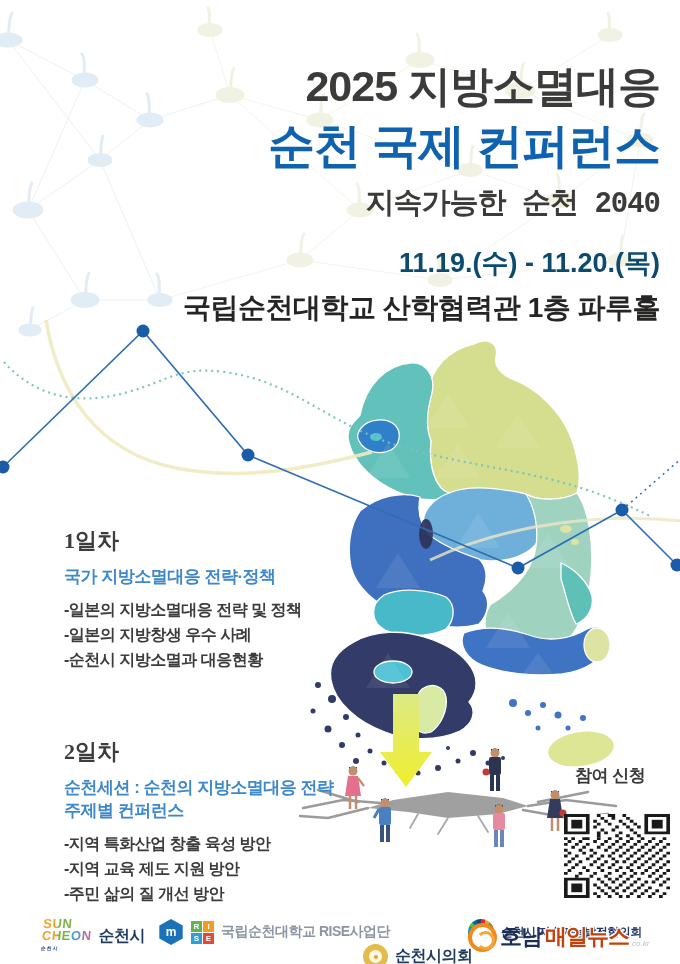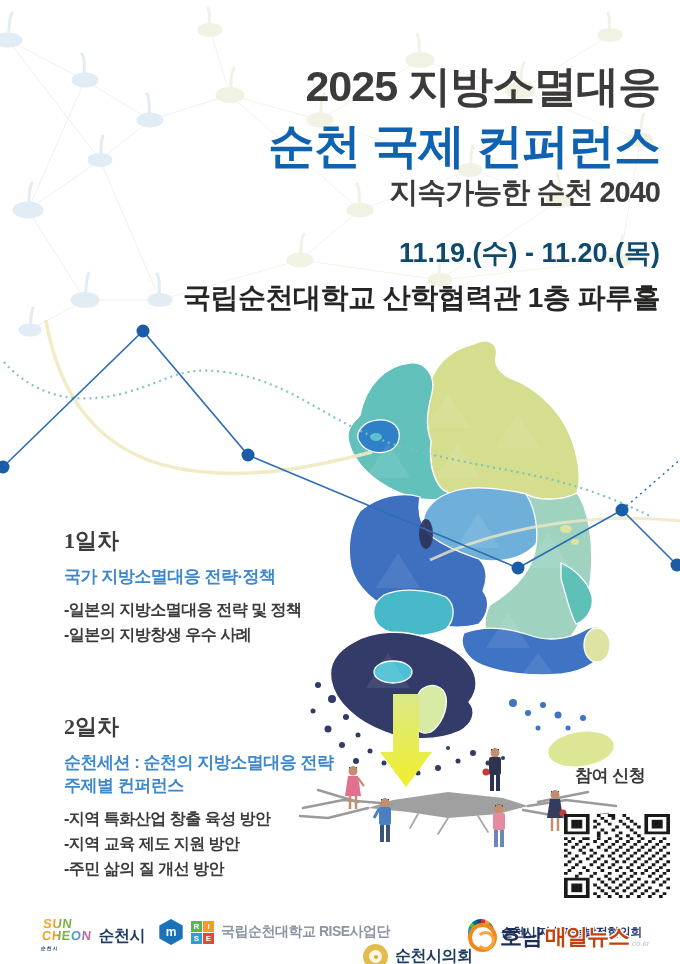--- a/index.html
+++ b/index.html
@@ -9,21 +9,21 @@
     overflow:hidden;font-family:"Liberation Sans","DejaVu Sans",sans-serif;
     margin:0 auto;
   }
   .abs{position:absolute;}
   svg{display:block;}
 
   
   .header{position:absolute;top:62px;right:20px;text-align:right;z-index:6;}
   .title1{font-size:43px;font-weight:800;color:#3d3b3a;letter-spacing:-1px;line-height:1.15;}
   .title2{font-size:47px;font-weight:800;color:#0f62b0;letter-spacing:-1px;line-height:1.15;margin-top:8px;}
-  .title3{font-size:29px;font-weight:800;color:#3d3b3a;letter-spacing:-1px;}
+  .title3{font-size:29px;font-weight:800;color:#3d3b3a;letter-spacing:-1px;margin-top:10px;font-family:Liberation Mono, monospace;}
   .dateline{font-size:27px;font-weight:800;color:#0c4a6e;margin-top:22px;letter-spacing:0;}
   .venue{font-size:28px;font-weight:800;color:#262524;margin-top:8px;letter-spacing:-0.5px;text-align:right;}
 
   
   .agenda{position:absolute;left:64px;width:300px;z-index:7;}
   .agenda-day1{top:526px;}
   .agenda-day2{top:700px;}
   .day-title{font-size:22px;font-weight:800;color:#3c3c3c;margin-bottom:9px;font-family:Liberation Serif, serif;}
   .hl{font-size:17px;font-weight:700;color:#3d87cb;line-height:23px;letter-spacing:-0.5px;}
   .agenda ul{list-style:none;margin:9px 0 0 0;padding:0;}
@@ -329,24 +329,25 @@
       <circle cx="13" cy="23" r="3.5" fill="#c23b35"></circle>
     </g>
   </svg>
 
   <div class="agenda agenda-day1 abs" style="top:526px">
     <div class="day-title">1일차</div>
     <div class="hl">국가 지방소멸대응 전략·정책</div>
     <ul>
       <li>-일본의 지방소멸대응 전략 및 정책</li>
       <li>-일본의 지방창생 우수 사례</li>
+      <li>-순천시 지방소멸과 대응현황</li>
     </ul>
   </div>
 
-  <div class="agenda agenda-day2 abs" style="top:712px">
+  <div class="agenda agenda-day2 abs" style="top:737px">
     <div class="day-title">2일차</div>
     <div class="hl">순천세션 : 순천의 지방소멸대응 전략</div>
     <div class="hl">주제별 컨퍼런스</div>
     <ul>
       <li>-지역 특화산업 창출 육성 방안</li>
       <li>-지역 교육 제도 지원 방안</li>
       <li>-주민 삶의 질 개선 방안</li>
     </ul>
   </div>
 

